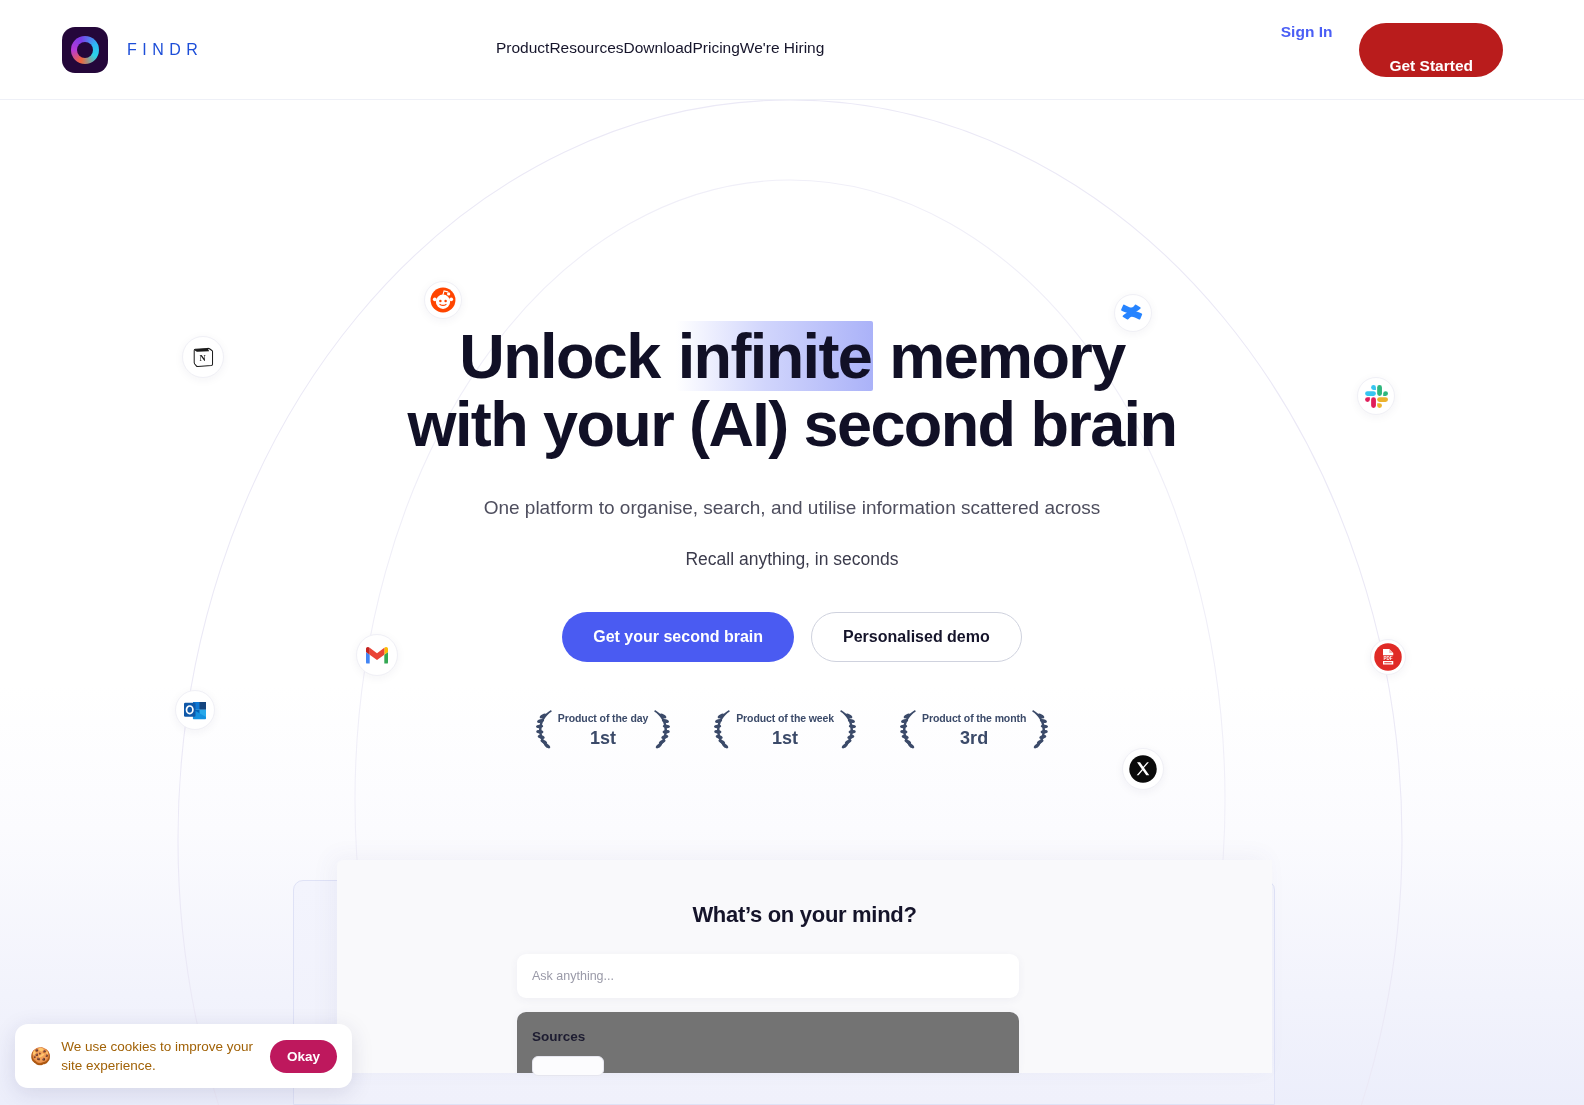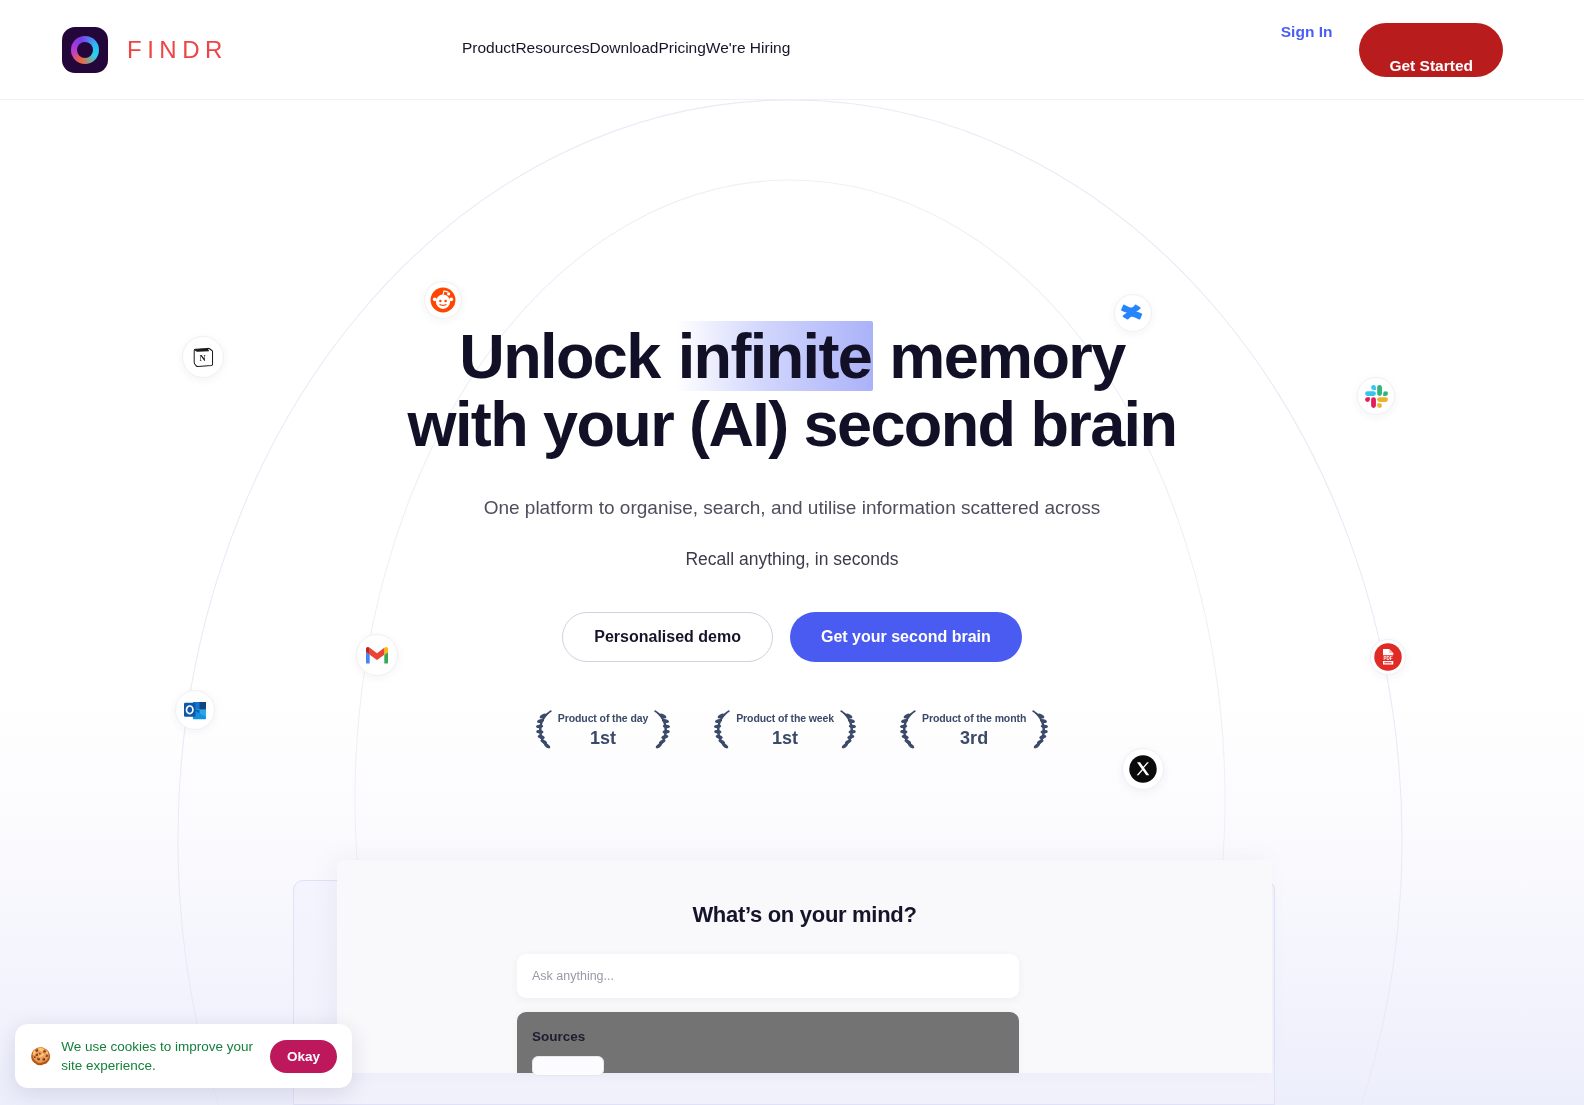--- a/index.html
+++ b/index.html
@@ -58,29 +58,29 @@
     display: flex; align-items: center; justify-content: center;
   }
   .logo-ring::after {
     content: "";
     width: 16px; height: 16px;
     border-radius: 50%;
     background: #24073a;
   }
 
   .brand-name {
-    font-size: 24px;
+    font-size: 16px;
     letter-spacing: 5.5px;
-    color: #ef4444;
+    color: #1d4ed8;
     font-weight: 500;
   }
 
   .nav {
     position: absolute;
-    left: 462px;
+    left: 496px;
     top: 39px;
     display: flex;
     align-items: center;
     gap: 0px;
   }
   .nav-item {
     font-size: 15.5px;
     color: #16152b;
     font-weight: 500;
     cursor: pointer;
@@ -325,21 +325,21 @@
     box-shadow: 0 5px 22px rgba(40,40,90,0.13);
     display: flex;
     align-items: center;
     padding: 0 15px;
     z-index: 90;
   }
   .cookie-emoji { font-size: 17px; margin-right: 10px; }
   .cookie-text {
     font-size: 13.5px;
     line-height: 19px;
-    color: #15803d;
+    color: #a16207;
     width: 205px;
   }
   .cookie-okay {
     margin-left: auto;
     background: #be185d;
     color: #fff;
     border: none;
     border-radius: 99px;
     font-size: 13.5px;
     font-weight: 700;
@@ -471,22 +471,22 @@
       <span>with your (AI) second brain</span>
     </h1>
 
     <p class="hero-sub">
       <span>One platform to organise, search, and utilise information scattered across</span><br>
     </p>
 
     <p class="hero-tag">Recall anything, in seconds</p>
 
     <div class="cta-row">
+      <button class="btn-cta filled">Get your second brain</button>
       <button class="btn-cta outline">Personalised demo</button>
-      <button class="btn-cta filled">Get your second brain</button>
     </div>
 
     <div class="badges">
 
       <div class="badge">
         <svg width="24" height="44" viewBox="0 0 24 44">
           <g fill="#3b4a69">
             <path d="M20 2c-7 4-12 11-12 20 0 7 3 13 8 18l1.6-1.4C13 34 10.5 28.5 10.5 22c0-8 4-14.5 10.3-18.4z"></path>
             <ellipse cx="12" cy="8" rx="3.6" ry="1.7" transform="rotate(-28 12 8)"></ellipse>
             <ellipse cx="9.6" cy="13" rx="3.6" ry="1.7" transform="rotate(-16 9.6 13)"></ellipse>

